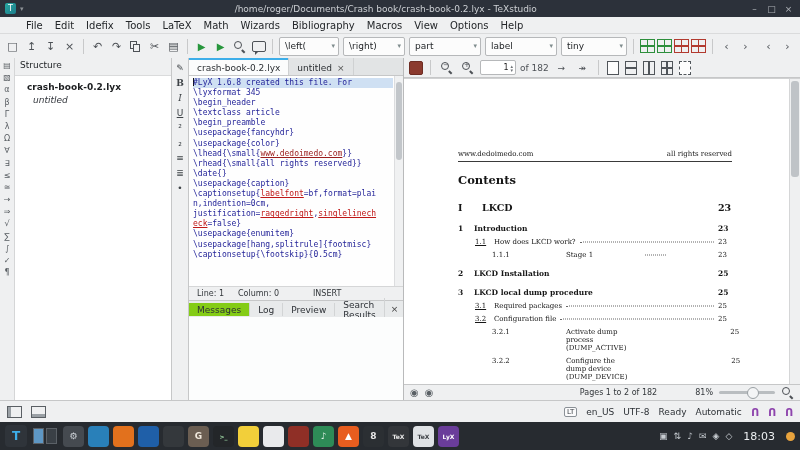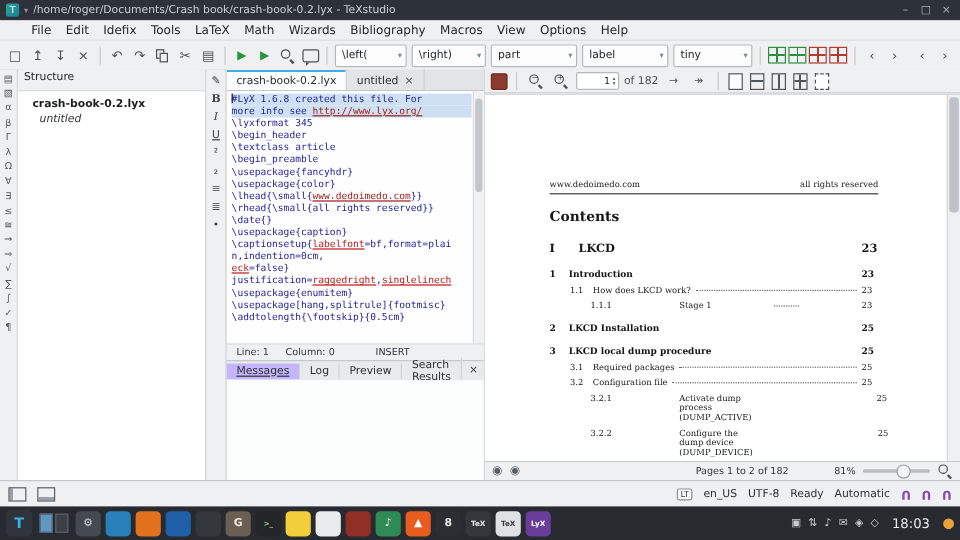--- a/index.html
+++ b/index.html
@@ -2,21 +2,21 @@
 <html><head>
 <meta charset="utf-8">
 <style>
   html,body{margin:0;padding:0;}
   body{width:800px;height:450px;overflow:hidden;font-family:"DejaVu Sans",sans-serif;background:#eff0f1;-webkit-font-smoothing:antialiased;}
   #app{position:relative;width:800px;height:450px;}
 
   
   .titlebar{height:17px;background:#2c313a;color:#cdd0d4;font-size:9px;display:flex;align-items:center;padding:0 5px;gap:4px;}
   .app-badge{width:11px;height:11px;border-radius:2px;background:linear-gradient(135deg,#28a7a0,#1d7d8c);color:#fff;font-size:8px;display:flex;align-items:center;justify-content:center;}
-  .tb-title{flex:1;text-align:left;white-space:nowrap;overflow:hidden;}
+  .tb-title{flex:1;text-align:center;white-space:nowrap;overflow:hidden;}
   .tb-btn{width:13px;text-align:center;color:#aeb2b7;font-size:9px;}
 
   
   .menubar{height:16px;display:flex;align-items:center;background:#eff0f1;border-bottom:1px solid #dadbdc;font-size:10px;color:#232629;padding-left:20px;}
   .menu-item{padding:1px 6px;}
 
   
   .toolbar{height:24px;display:flex;align-items:center;background:#eff0f1;border-bottom:1px solid #c6c7c8;padding:0 4px;gap:2px;font-size:11px;color:#4d5156;}
   .ticon{min-width:17px;height:18px;display:flex;align-items:center;justify-content:center;border-radius:2px;}
   .ticon.green{color:#27963c;font-size:10px;}
@@ -67,21 +67,21 @@
   .code .err{color:#c01818;text-decoration:underline;}
   .caret{display:inline-block;width:1px;height:8px;background:#111;margin-right:-1px;vertical-align:-1px;}
   .ed-scroll{position:absolute;right:0;top:0;bottom:0;width:8px;background:#f0f1f2;border-left:1px solid #dcdddf;}
   .ed-thumb{position:absolute;left:1px;right:1px;top:6px;height:78px;background:#c2c6ca;border-radius:3px;}
 
   .editstatus{height:13px;background:#eff0f1;border-top:1px solid #d5d6d7;font-size:8px;display:flex;align-items:center;padding:0 8px;color:#33373b;}
   .editstatus .col{margin-left:14px;} .editstatus .mode{margin-left:34px;}
 
   .paneltabs{height:16px;background:#e8eaeb;border-top:1px solid #c6c7c8;display:flex;align-items:center;font-size:9px;color:#2d3136;}
   .ptab{padding:2px 8px 1px;border-right:1px solid #d2d4d5;}
-  .ptab.active{background:#c4b5fd;text-decoration:underline;}
+  .ptab.active{background:#84cc16;}
   .panel-close{margin-left:auto;padding:0 6px;font-size:9px;color:#444;}
   .panelbody{flex:1;background:#fcfdfd;}
 
   
   .pdf-col{flex:1;display:flex;flex-direction:column;background:#fff;min-width:0;}
   .pdftoolbar{height:19px;background:#eff0f1;border-bottom:1px solid #c6c7c8;display:flex;align-items:center;gap:4px;padding:0 5px;font-size:9px;color:#4d5156;}
   .sqicon{width:12px;height:12px;background:#8b3a2e;border:1px solid #6d2c23;border-radius:2px;}
   .page-spin{width:30px;height:13px;background:#fff;border:1px solid #b6b8ba;border-radius:2px;display:flex;align-items:center;font-size:8px;color:#222;padding:0 2px;}
   .page-spin .val{flex:1;text-align:right;padding-right:2px;}
   .spin-arrows{display:flex;flex-direction:column;font-size:5px;line-height:4px;color:#6d7276;}
@@ -95,21 +95,21 @@
   .pdfpage{position:absolute;left:0;top:0;right:10px;bottom:0;background:#fff;font-family:"DejaVu Serif",serif;color:#161616;}
   .pdf-header{position:absolute;top:71px;left:54px;right:58px;display:flex;justify-content:space-between;font-size:7px;border-bottom:1px solid #3a3a3a;padding-bottom:3px;}
   .pdf-title{position:absolute;top:94px;left:54px;font-size:11.5px;font-weight:bold;}
   .toc{position:absolute;top:123px;left:54px;right:58px;}
   .toc-row{display:flex;align-items:baseline;font-size:7px;margin-top:5px;}
   .toc-row.lvl0{font-size:9.5px;font-weight:bold;margin-top:0;margin-bottom:11px;}
   .toc-row.lvl1{font-size:7.5px;font-weight:bold;margin-top:10px;}
   .toc-row.lvl2{margin-left:17px;}
   .toc-row.lvl3{margin-left:34px;gap:48px;}
   .toc-num{flex:none;}
-  .lvl0 .toc-num{width:24px;} .lvl1 .toc-num{width:16px;} .lvl2 .toc-num{width:19px;} .lvl3 .toc-num{width:26px;}
+  .lvl0 .toc-num{width:24px;} .lvl1 .toc-num{width:16px;} .lvl2 .toc-num{width:19px;text-decoration:underline;} .lvl3 .toc-num{width:26px;}
   .toc-leader{flex:1;margin:0 4px;border-bottom:1px dotted #666;transform:translateY(-1.5px);}
   .toc-row.bold .toc-leader{border-bottom:none;}
   .toc-page{flex:none;min-width:14px;}
   .pdf-scroll{position:absolute;right:0;top:0;bottom:0;width:10px;background:#eff0f1;border-left:1px solid #d5d6d7;}
   .pdf-thumb{position:absolute;left:1px;right:1px;top:2px;height:96px;background:#bfc3c7;border-radius:3px;}
 
   .pdfstatus{height:15px;background:#eff0f1;border-top:1px solid #c6c7c8;display:flex;align-items:center;font-size:8px;gap:6px;padding:0 6px;color:#33373b;}
   .person{color:#5a6065;font-size:10px;line-height:10px;}
   .slider{width:56px;height:3px;background:#b9bdc0;border-radius:2px;position:relative;}
   .slider .fill{width:55%;height:100%;background:#3daee9;border-radius:2px;}
@@ -272,38 +272,37 @@
             <span>crash-book-0.2.lyx</span>
           </span>
           <span class="tab">
             <span>untitled</span>
             <span class="close">×</span>
           </span>
         </div>
       <div class="code">
         <div>
             <div class="code-line hl"><span class="caret"></span><span>#LyX 1.6.8 created this file. For</span></div>
-            <div class="code-line hl"><span>more info see </span><span class="link">http://www.lyx.org/</span></div>
             <div class="code-line"><span>\lyxformat 345</span></div>
             <div class="code-line"><span>\begin_header</span></div>
             <div class="code-line"><span>\textclass article</span></div>
             <div class="code-line"><span>\begin_preamble</span></div>
             <div class="code-line"><span>\usepackage{fancyhdr}</span></div>
             <div class="code-line"><span>\usepackage{color}</span></div>
             <div class="code-line"><span>\lhead{\small{</span><span class="link">www.dedoimedo.com</span><span>}}</span></div>
             <div class="code-line"><span>\rhead{\small{all rights reserved}}</span></div>
             <div class="code-line"><span>\date{}</span></div>
             <div class="code-line"><span>\usepackage{caption}</span></div>
             <div class="code-line"><span>\captionsetup{</span><span class="err">labelfont</span><span>=bf,format=plai</span></div>
             <div class="code-line"><span>n,indention=0cm,</span></div>
+            <div class="code-line"><span>justification=</span><span class="err">raggedright</span><span>,</span><span class="err">singlelinech</span></div>
             <div class="code-line"><span class="err">eck</span><span>=false}</span></div>
-            <div class="code-line"><span>justification=</span><span class="err">raggedright</span><span>,</span><span class="err">singlelinech</span></div>
             <div class="code-line"><span>\usepackage{enumitem}</span></div>
             <div class="code-line"><span>\usepackage[hang,splitrule]{footmisc}</span></div>
-            <div class="code-line"><span>\addtolength{\footskip}{0.5cm}</span></div>
+            <div class="code-line"><span>\captionsetup{\footskip}{0.5cm}</span></div>
           </div>
         <div class="ed-scroll">
             <div class="ed-thumb"></div>
           </div>
       </div>
       <div class="editstatus">
         <span>Line: 1</span>
         <span class="col">Column: 0</span>
         <span class="mode">INSERT</span>
       </div>

